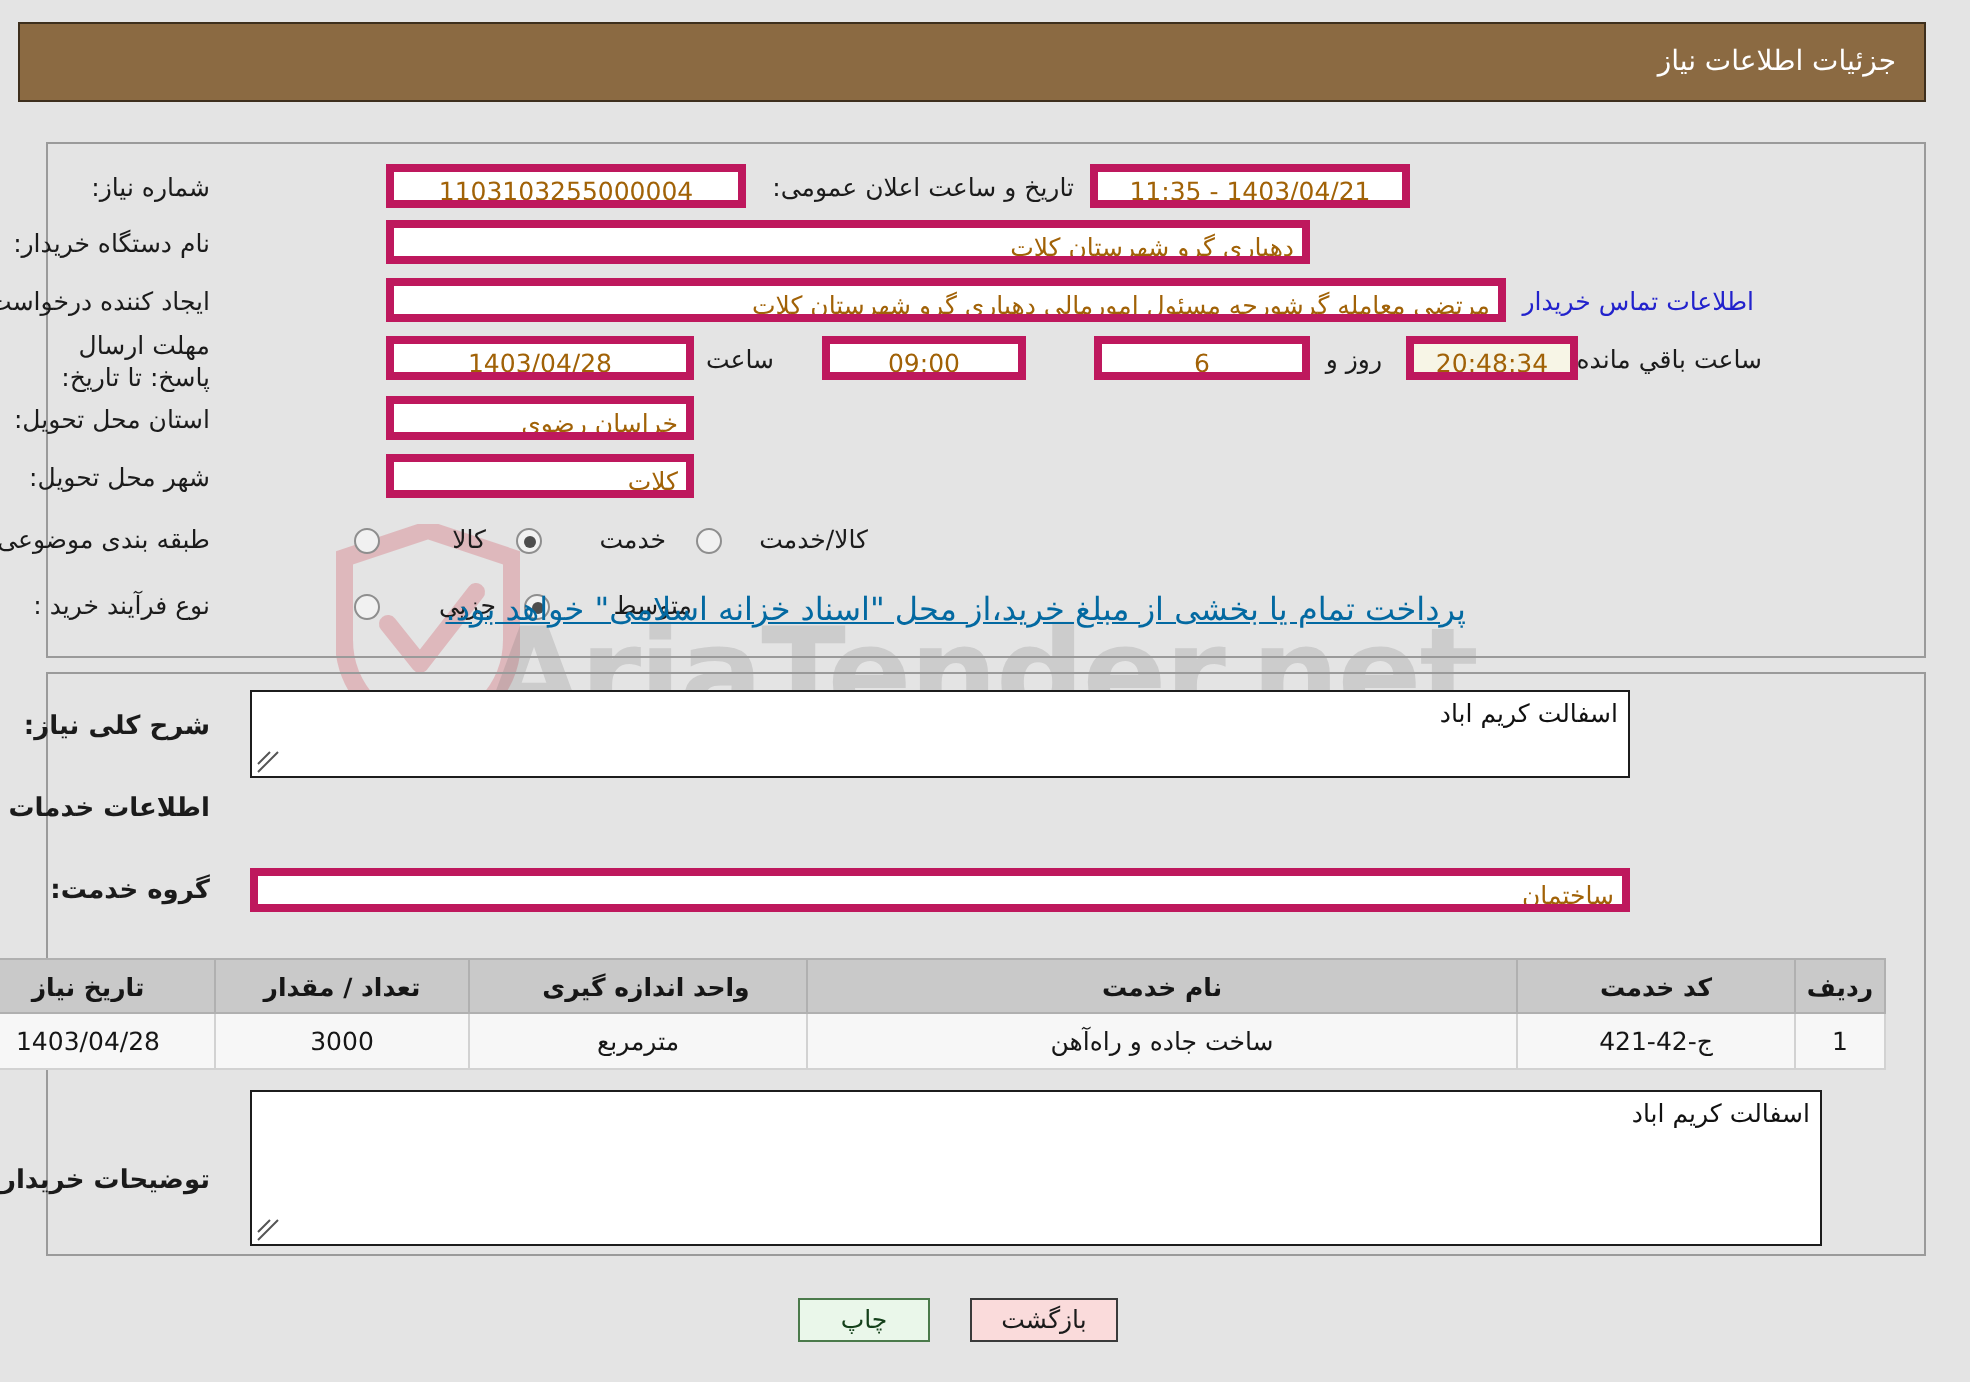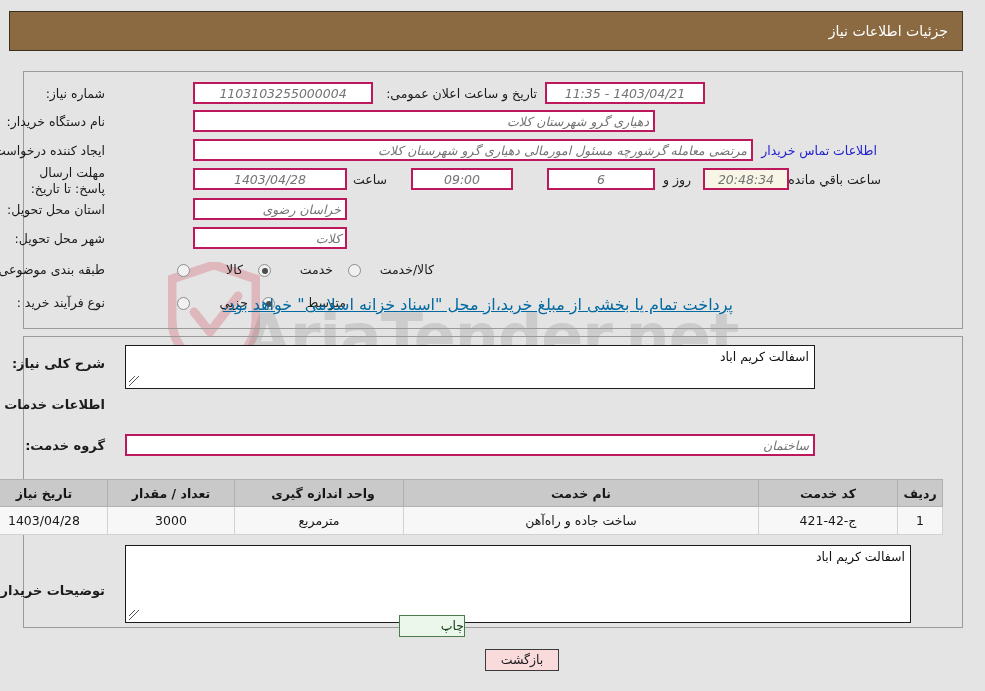--- a/index.html
+++ b/index.html
@@ -83,32 +83,31 @@
     z-index: 12;
   }
   .lbl.bold { font-weight: bold; font-size: 13px; }
   .lbl.link { color: #2222cc; }
   .lbl.note { font-size: 16px; color: #0369a1; text-decoration: underline; }
 
   
   .fld {
     position: absolute;
     background: #ffffff;
-    border: 2px solid #be185d;
-    box-sizing: border-box;
-    font-size: 12.5px;
-    color: #737373;
+    border: 4px solid #be185d;
+    box-sizing: border-box;
+    font-size: 12.5px;
+    color: #a16207;
     line-height: 20px;
     height: 22px;
     padding: 0 4px;
     white-space: nowrap;
     overflow: hidden;
     z-index: 12;
     font-family: "DejaVu Sans", "Liberation Sans", sans-serif;
-    font-style: italic;
   }
   .fld.center { text-align: center; }
   .fld.right  { text-align: right; }
   .fld.timer  { background: #f7f5e6; text-align: center; }
 
   
   .radio {
     position: absolute;
     width: 13px; height: 13px;
     border-radius: 50%;
@@ -290,16 +289,16 @@
   </table>
 
   <div class="lbl bold" style="right:880px; top:583px;">توضیحات خریدار:</div>
   <div class="txa" style="right:74px; top:545px; width:786px; height:78px;">
     <span>اسفالت کریم اباد</span>
     <svg class="resize-grip" viewBox="0 0 12 12">
       <path d="M1 11 L11 1 M1 7 L7 1" stroke="#555" stroke-width="1" fill="none"></path>
     </svg>
   </div>
 
-  <div class="btn btn-print" style="right:520px; top:615px; width:66px;text-align:right;">چاپ</div>
+  <div class="btn btn-print" style="right:520px; top:649px; width:66px;">چاپ</div>
   <div class="btn btn-back" style="right:426px; top:649px; width:74px;">بازگشت</div>
 
 </div>
 
 </body></html>

